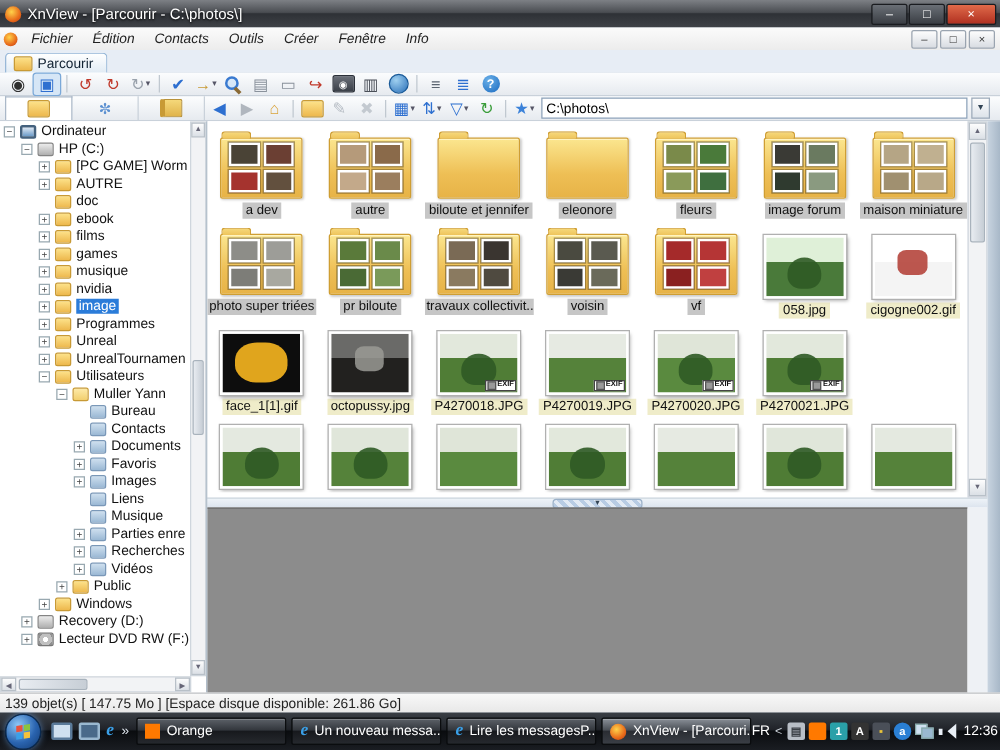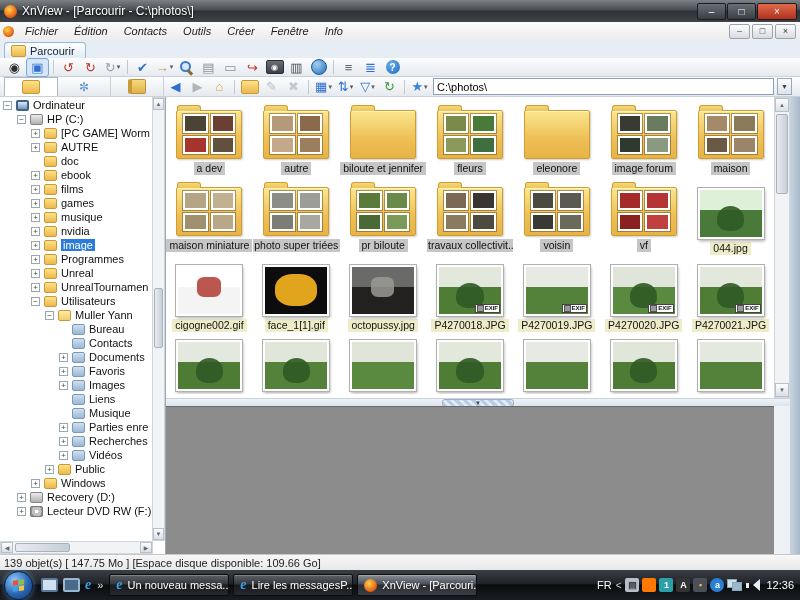--- a/index.html
+++ b/index.html
@@ -498,59 +498,48 @@
                 <div class="mini" style="background: rgb(155, 126, 94);"></div>
               </div>
             </div>
             <div class="tlabel lfold">autre</div>
           </div>
           <div class="tcell">
             <div class="bfolder"></div>
             <div class="tlabel lfold">biloute et jennifer</div>
           </div>
           <div class="tcell">
+            <div class="bfolder"></div>
+            <div class="tlabel lfold">eleonore</div>
+          </div>
+          <div class="tcell">
             <div class="bfolder">
               <div class="fphotos">
                 <div class="mini" style="background: rgb(122, 138, 74);"></div>
                 <div class="mini" style="background: rgb(74, 122, 58);"></div>
                 <div class="mini" style="background: rgb(138, 154, 90);"></div>
                 <div class="mini" style="background: rgb(63, 111, 63);"></div>
               </div>
             </div>
             <div class="tlabel lfold">fleurs</div>
           </div>
           <div class="tcell">
-            <div class="bfolder"></div>
-            <div class="tlabel lfold">eleonore</div>
-          </div>
-          <div class="tcell">
             <div class="bfolder">
               <div class="fphotos">
                 <div class="mini" style="background: rgb(58, 58, 53);"></div>
                 <div class="mini" style="background: rgb(106, 122, 96);"></div>
                 <div class="mini" style="background: rgb(47, 58, 47);"></div>
                 <div class="mini" style="background: rgb(138, 154, 128);"></div>
               </div>
             </div>
             <div class="tlabel lfold">image forum</div>
           </div>
           <div class="tcell">
             <div class="bfolder">
               <div class="fphotos">
-                <div class="mini" style="background: rgb(165, 138, 106);"></div>
-                <div class="mini" style="background: rgb(138, 122, 90);"></div>
-                <div class="mini" style="background: rgb(106, 90, 69);"></div>
-                <div class="mini" style="background: rgb(154, 133, 104);"></div>
-              </div>
-            </div>
-            <div class="tlabel lfold">maison</div>
-          </div>
-          <div class="tcell">
-            <div class="bfolder">
-              <div class="fphotos">
                 <div class="mini" style="background: rgb(181, 165, 133);"></div>
                 <div class="mini" style="background: rgb(192, 176, 144);"></div>
                 <div class="mini" style="background: rgb(160, 144, 112);"></div>
                 <div class="mini" style="background: rgb(184, 168, 136);"></div>
               </div>
             </div>
             <div class="tlabel lfold">maison miniature</div>
           </div>
           <div class="tcell">
             <div class="bfolder">
@@ -604,21 +593,21 @@
                 <div class="mini" style="background: rgb(138, 32, 32);"></div>
                 <div class="mini" style="background: rgb(192, 64, 64);"></div>
               </div>
             </div>
             <div class="tlabel lfold">vf</div>
           </div>
           <div class="tcell">
             <div class="ithumb" style="background: linear-gradient(rgb(223, 240, 216) 0%, rgb(223, 240, 216) 42%, rgb(74, 122, 58) 42%, rgb(74, 122, 58) 100%);">
               <span class="ov ov-tree" style="background: rgb(47, 90, 37);"></span>
             </div>
-            <div class="tlabel limg">044.jpg</div>
+            <div class="tlabel limg">058.jpg</div>
           </div>
           <div class="tcell">
             <div class="ithumb" style="background: linear-gradient(rgb(255, 255, 255) 0%, rgb(255, 255, 255) 42%, rgb(244, 244, 244) 42%, rgb(244, 244, 244) 100%);">
               <span class="ov ov-mark" style="background: rgb(176, 58, 48);"></span>
             </div>
             <div class="tlabel limg">cigogne002.gif</div>
           </div>
           <div class="tcell">
             <div class="ithumb" style="background: linear-gradient(rgb(13, 13, 13) 0%, rgb(13, 13, 13) 42%, rgb(13, 13, 13) 42%, rgb(13, 13, 13) 100%);">
               <span class="ov ov-blob" style="background: rgb(224, 165, 29);"></span>
@@ -701,39 +690,43 @@
     <div id="splitter">
       <span id="split-handle">▼</span>
     </div>
 
     <div id="preview"></div>
     <div id="preview-strip"></div>
     <div id="frame-right"></div>
   </div>
 
   <div id="statusbar">
-    <span>139 objet(s) [ 147.75 Mo ] [Espace disque disponible: 109.66 Go]</span>
+    <span>139 objet(s) [ 147.75 Mo ] [Espace disque disponible: 261.86 Go]</span>
   </div>
 
   <div id="taskbar">
     <span class="orb">
         <span class="flag">
           <i></i>
           <i></i>
           <i></i>
           <i></i>
         </span>
       </span>
     <span id="quicklaunch">
         <span class="chip chip-monitor"></span>
         <span class="chip chip-monitor2"></span>
         <span class="chip chip-ie">e</span>
       </span>
     <span class="qchev">»</span>
     <span id="taskbtns">
+        <span class="tbar-btn">
+          <span class="chip chip-orange"></span>
+          <span>Orange</span>
+        </span>
         <span class="tbar-btn">
           <span class="chip chip-ie">e</span>
           <span>Un nouveau messa...</span>
         </span>
         <span class="tbar-btn">
           <span class="chip chip-ie">e</span>
           <span>Lire les messagesP...</span>
         </span>
         <span class="tbar-btn active">
           <span class="chip chip-xnview"></span>

